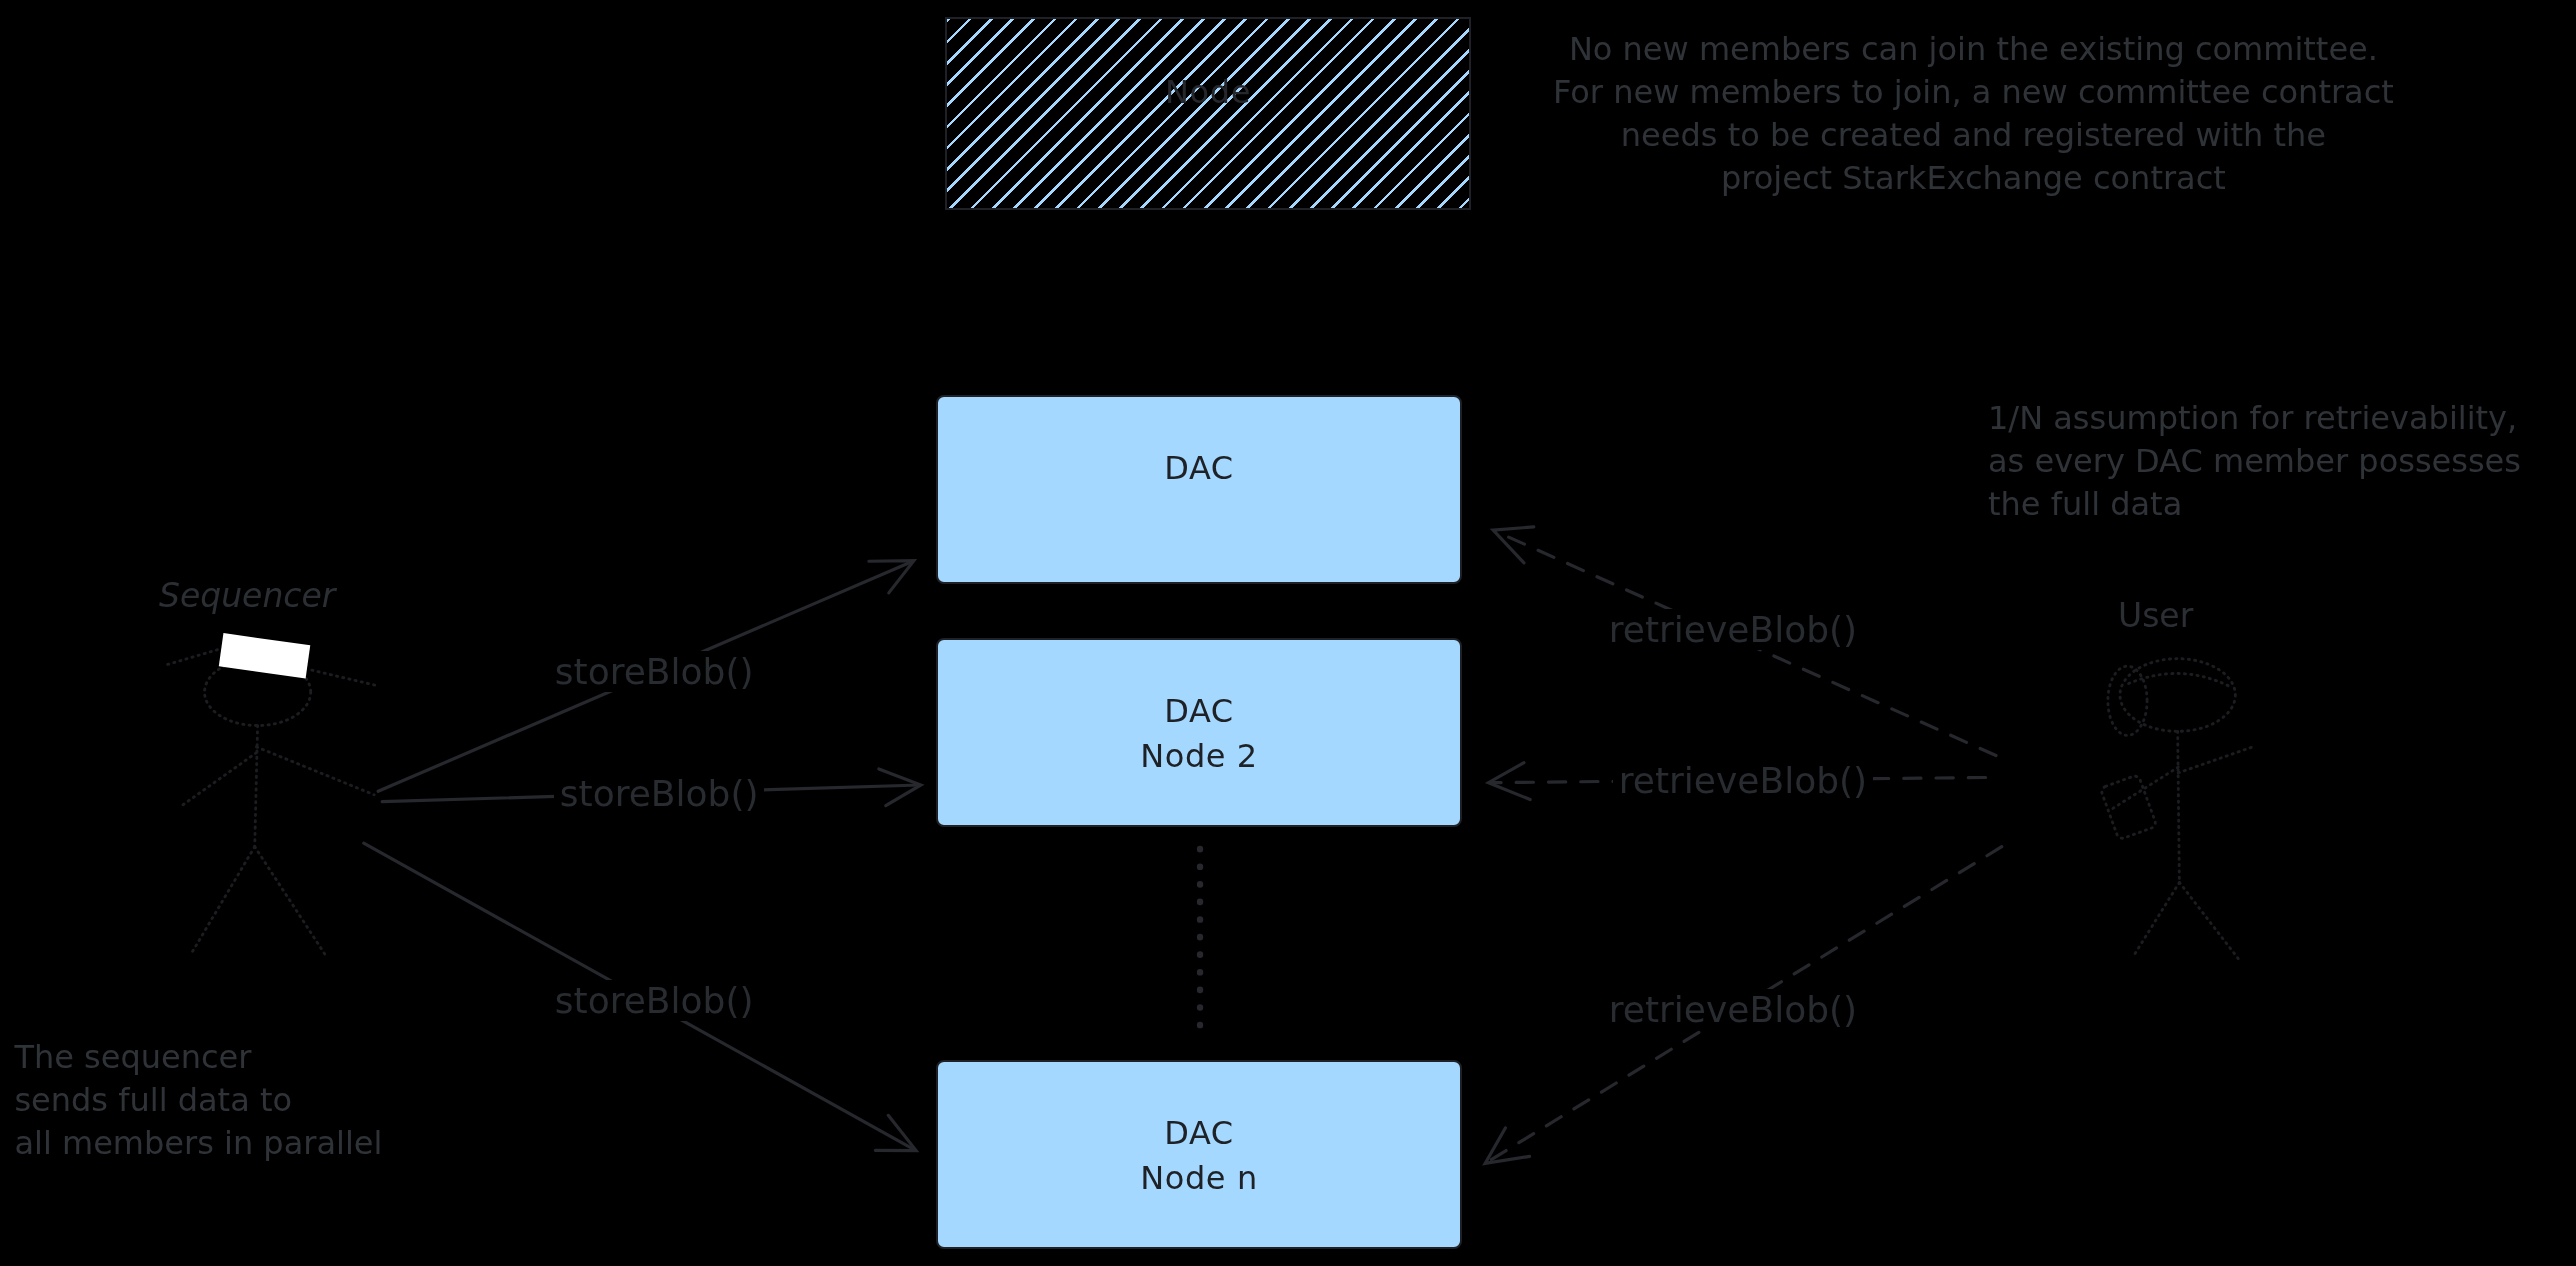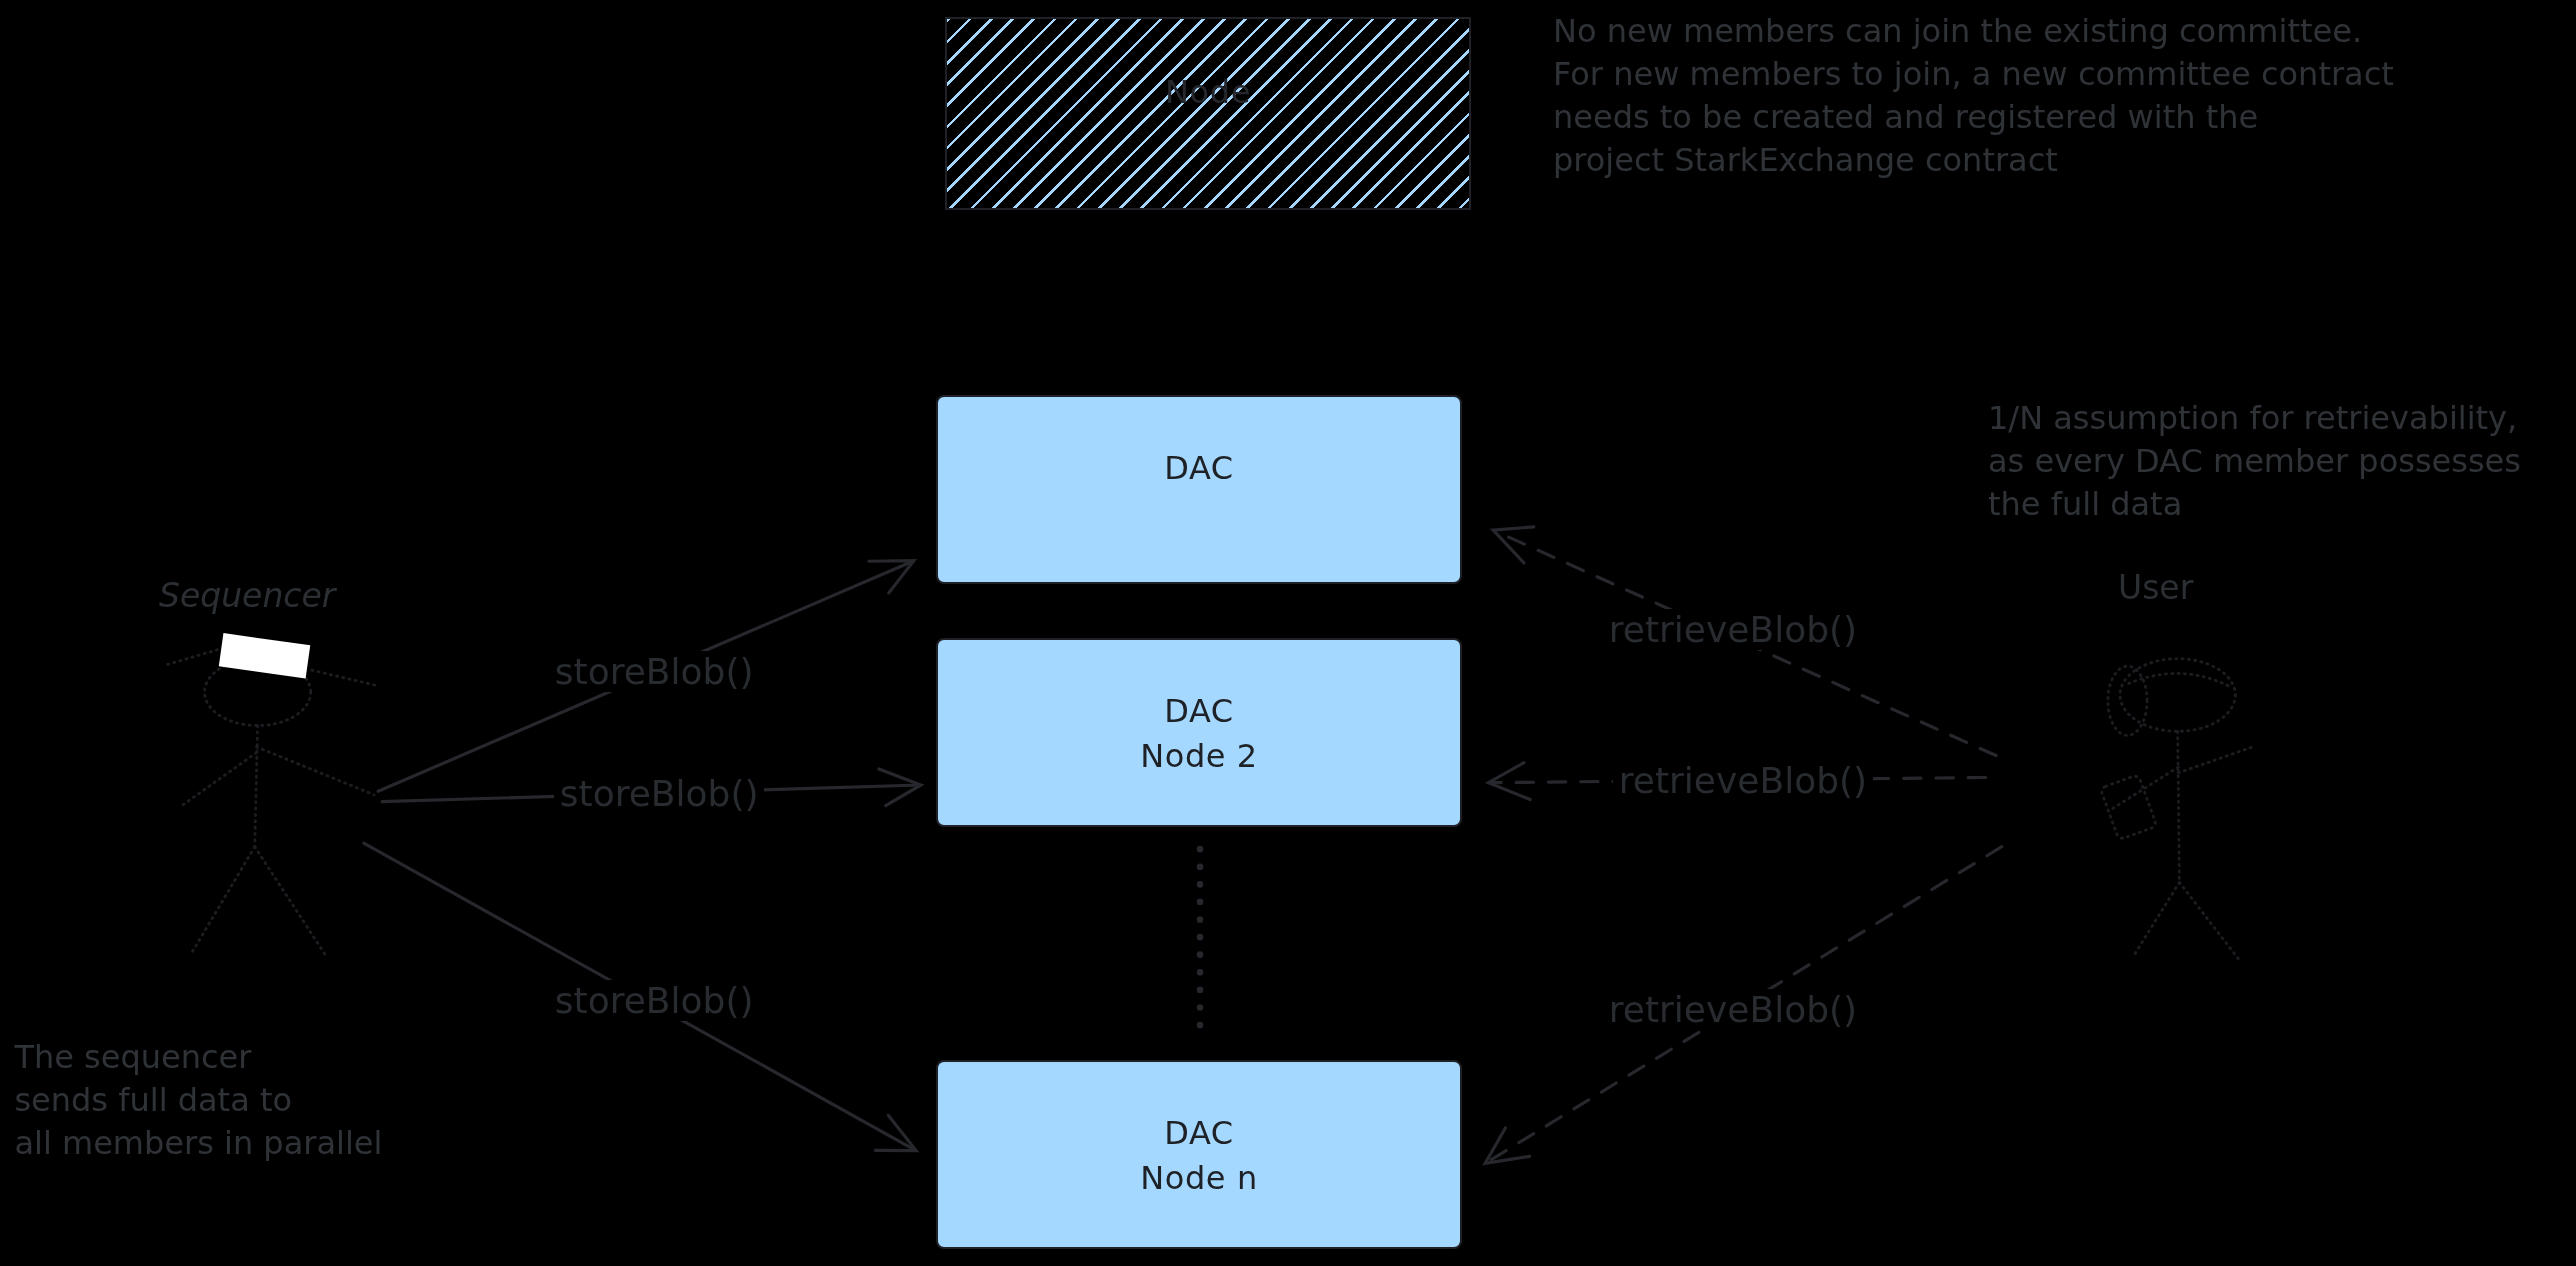--- a/index.html
+++ b/index.html
@@ -139,31 +139,31 @@
       <path class="figure" d="M 3776 1330 L 3662 1402"></path>
       <g transform="rotate(-20 3690 1400)">
         <rect class="figure" x="3655" y="1352" width="70" height="95" rx="10"></rect>
       </g>
       <path class="figure" d="M 3778 1530 L 3700 1655"></path>
       <path class="figure" d="M 3778 1530 L 3880 1662"></path>
     </g>
   </svg>
 
   <div class="actor-label" style="left:159px;top:576px;font-style:italic;">Sequencer</div>
-  <div class="actor-label" style="left:2118px;top:568px;">User</div>
+  <div class="actor-label" style="left:2118px;top:596px;">User</div>
 
   <div class="edge-label" style="left:549px;top:651px;">storeBlob()</div>
   <div class="edge-label" style="left:554px;top:773px;">storeBlob()</div>
   <div class="edge-label" style="left:549px;top:980px;">storeBlob()</div>
 
   <div class="edge-label" style="left:1603px;top:609px;">retrieveBlob()</div>
   <div class="edge-label" style="left:1613px;top:760px;">retrieveBlob()</div>
   <div class="edge-label" style="left:1603px;top:989px;">retrieveBlob()</div>
 
-  <div class="note" style="left:1553px;top:10px;">
+  <div class="note" style="left:1553px;top:28px;text-align:center;">
     <div>No new members can join the existing committee.</div>
     <div>For new members to join, a new committee contract</div>
     <div>needs to be created and registered with the</div>
     <div>project StarkExchange contract</div>
   </div>
 
   <div class="note" style="left:1988px;top:397px;">
     <div>1/N assumption for retrievability,</div>
     <div>as every DAC member possesses</div>
     <div>the full data</div>

